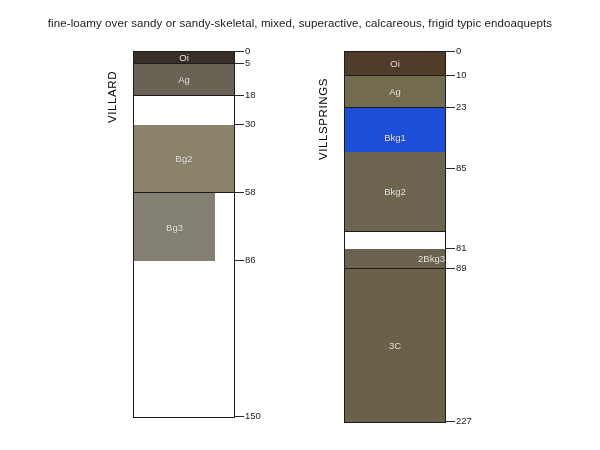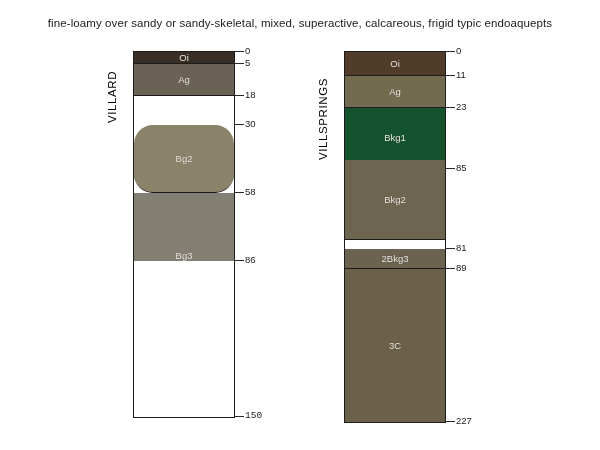--- a/index.html
+++ b/index.html
@@ -94,24 +94,24 @@
 
   <div class="profile" id="profile-0" style="left: 0px; top: 51px;">
     <div class="profile-name" style="left: 112px; top: 40px; transform: translate(-50%, 0px) rotate(-90deg); transform-origin: center center;">VILLARD</div>
     <div class="profile-column" style="left: 133px; width: 100px; height: 365.132px;">
         <div class="horizon" style="top: 0px; height: 12.1711px; width: 100px; background: rgb(58, 47, 38);">
           <span class="horizon-label">Oi</span>
         </div>
         <div class="horizon" style="top: 12.1711px; height: 31.6447px; width: 100px; background: rgb(107, 98, 86);">
           <span class="horizon-label">Ag</span>
         </div>
-        <div class="horizon" style="top: 73.0263px; height: 68.1579px; width: 100px; background: rgb(138, 130, 105); border-radius: 19px;">
+        <div class="horizon" style="top: 73.0263px; height: 68.1579px; width: 100px; background: rgb(138, 130, 105);">
           <span class="horizon-label">Bg2</span>
         </div>
-        <div class="horizon" style="top: 141.184px; height: 68.1579px; width: 100px; background: rgb(132, 127, 115); align-items: flex-end;">
+        <div class="horizon" style="top: 141.184px; height: 68.1579px; width: 81px; background: rgb(132, 127, 115);">
           <span class="horizon-label">Bg3</span>
         </div>
       </div>
     <div class="tick-layer">
         <div class="depth-tick" style="left: 234px; top: 0px;">
           <div class="leader"></div>
           <div class="depth-value" style="top: -5px;">0</div>
         </div>
         <div class="depth-tick" style="left: 234px; top: 12.1711px;">
           <div class="leader"></div>
@@ -128,55 +128,55 @@
         <div class="depth-tick" style="left: 234px; top: 141.184px;">
           <div class="leader"></div>
           <div class="depth-value" style="top: -5px;">58</div>
         </div>
         <div class="depth-tick" style="left: 234px; top: 209.342px;">
           <div class="leader"></div>
           <div class="depth-value" style="top: -5px;">86</div>
         </div>
         <div class="depth-tick" style="left: 234px; top: 365.132px;">
           <div class="leader"></div>
-          <div class="depth-value" style="top: -5px; font-family: Liberation Mono, monospace;">150</div>
+          <div class="depth-value" style="top: -5px;">150</div>
         </div>
       </div>
   </div>
 
   <div class="profile" id="profile-1" style="left: 0px; top: 51px;">
     <div class="profile-name" style="left: 323px; top: 62px; transform: translate(-50%, 0px) rotate(-90deg); transform-origin: center center;">VILLSPRINGS</div>
     <div class="profile-column" style="left: 344px; width: 100px; height: 370px;">
         <div class="horizon" style="top: 0px; height: 24.3421px; width: 100px; background: rgb(80, 60, 40);">
           <span class="horizon-label">Oi</span>
         </div>
         <div class="horizon" style="top: 24.3421px; height: 31.6447px; width: 100px; background: rgb(115, 107, 79);">
           <span class="horizon-label">Ag</span>
         </div>
-        <div class="horizon" style="top: 55.9868px; height: 60.8553px; width: 100px; background: #14532d;">
+        <div class="horizon" style="top: 55.9868px; height: 60.8553px; width: 100px; background: #1d4ed8;">
           <span class="horizon-label">Bkg1</span>
         </div>
-        <div class="horizon" style="top: 108px; height: 80.3289px; width: 100px; background: rgb(110, 101, 80);">
+        <div class="horizon" style="top: 100px; height: 80.3289px; width: 100px; background: rgb(110, 101, 80);">
           <span class="horizon-label">Bkg2</span>
         </div>
-        <div class="horizon" style="top: 197.171px; height: 19.4737px; width: 100px; background: rgb(107, 99, 80);">
+        <div class="horizon" style="top: 197.171px; height: 19.4737px; width: 100px; background: rgb(107, 99, 80); justify-content: flex-end;">
           <span class="horizon-label">2Bkg3</span>
         </div>
         <div class="horizon" style="top: 216.645px; height: 153.355px; width: 100px; background: rgb(107, 96, 73); border-bottom: none;">
           <span class="horizon-label">3C</span>
         </div>
       </div>
     <div class="tick-layer">
         <div class="depth-tick" style="left: 445px; top: 0px;">
           <div class="leader"></div>
           <div class="depth-value" style="top: -5px;">0</div>
         </div>
         <div class="depth-tick" style="left: 445px; top: 24.3421px;">
           <div class="leader"></div>
-          <div class="depth-value" style="top: -5px;">11</div>
+          <div class="depth-value" style="top: -5px;">10</div>
         </div>
         <div class="depth-tick" style="left: 445px; top: 55.9868px;">
           <div class="leader"></div>
           <div class="depth-value" style="top: -5px;">23</div>
         </div>
         <div class="depth-tick" style="left: 445px; top: 116.842px;">
           <div class="leader"></div>
           <div class="depth-value" style="top: -5px;">85</div>
         </div>
         <div class="depth-tick" style="left: 445px; top: 197.171px;">

